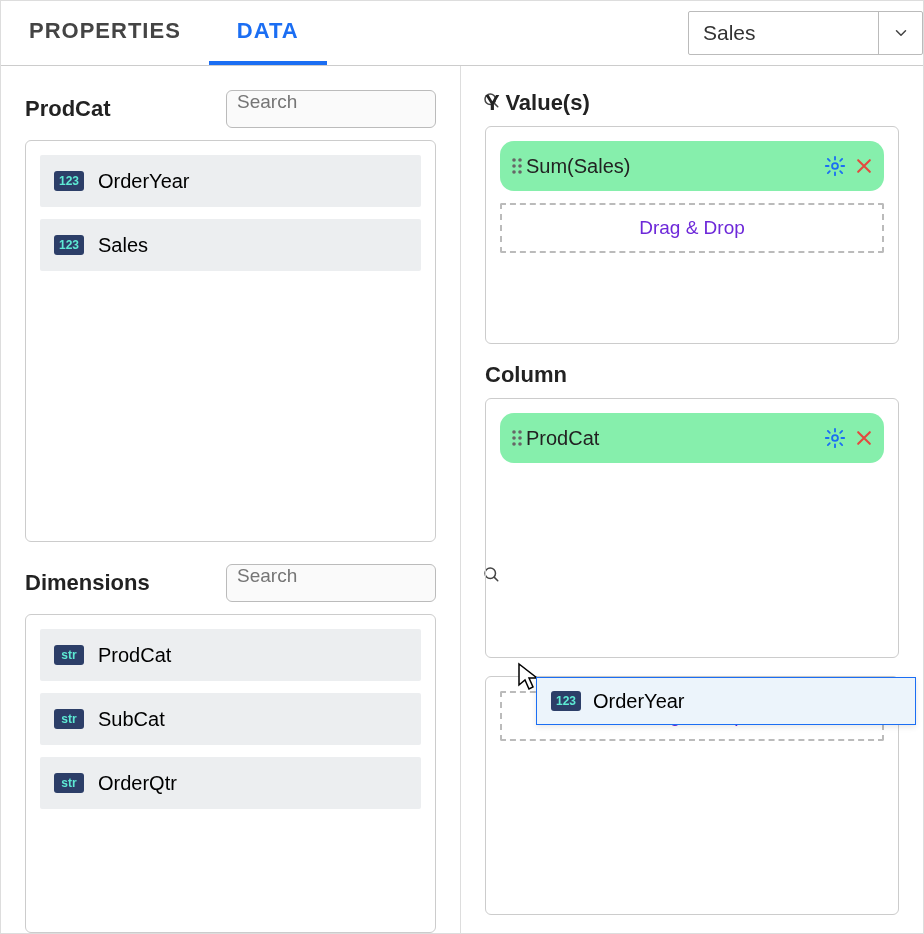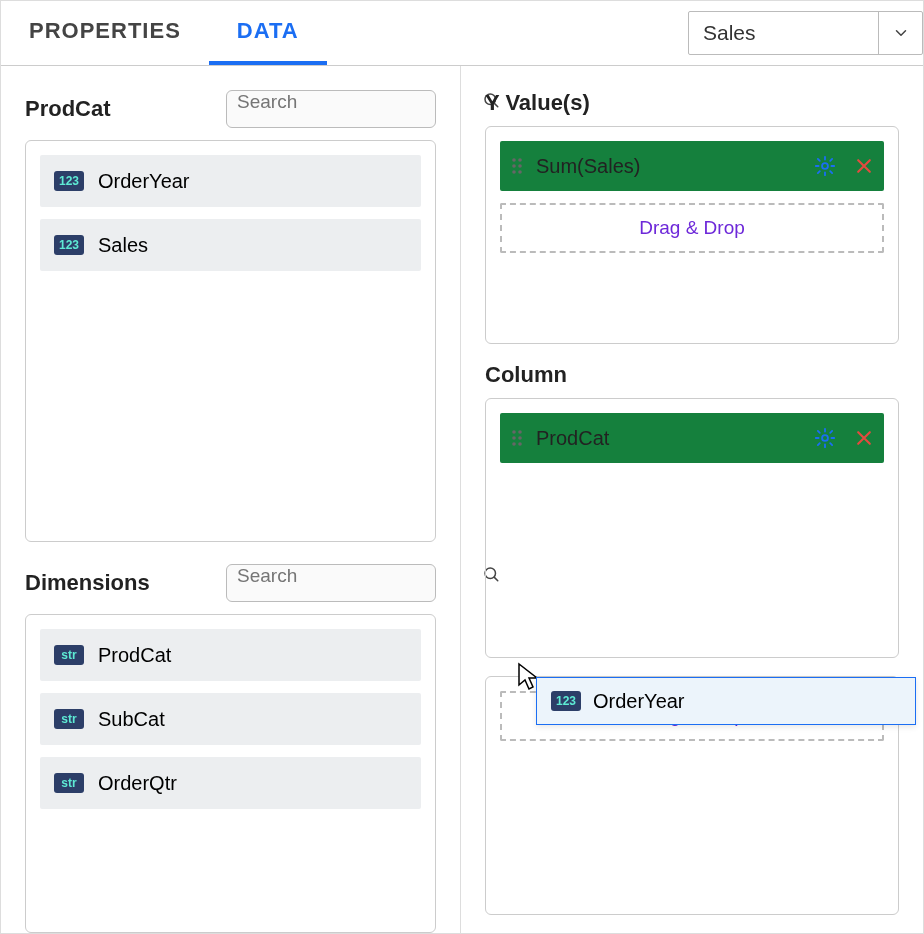--- a/index.html
+++ b/index.html
@@ -26,21 +26,21 @@
   .panel-box.dimensions { flex: 1; min-height: 0; }
   .field-item { height: 52px; background: #eceef0; border-radius: 2px; display: flex; align-items: center; padding: 0 14px; margin-bottom: 12px; cursor: grab; gap: 14px; }
   .field-item:last-child { margin-bottom: 0; }
   .type-badge { width: 30px; height: 20px; background: #2c3e68; color: #5eead4; font-size: 12px; font-weight: 700; border-radius: 3px; display: flex; align-items: center; justify-content: center; }
   .field-name { font-size: 20px; color: #000000; }
   .right .section-title { margin-bottom: 10px; }
   .drop-panel { border: 1px solid #ccc; border-radius: 6px; padding: 14px; margin-bottom: 18px; }
   .drop-panel.yvals { height: 218px; }
   .drop-panel.cols { height: 260px; }
   .drop-panel.rows { flex: 1; position: relative; }
-  .chip { height: 50px; background: #15803d; border-radius: 2px; display: flex; align-items: center; padding: 0 10px 0 10px; gap: 10px; margin-bottom: 12px; }
+  .chip { height: 50px; background: #86efac; border-radius: 14px; display: flex; align-items: center; padding: 0 10px 0 10px; margin-bottom: 12px; }
   .chip .drag-handle { color: #666; cursor: grab; }
   .chip .chip-label { flex: 1; font-size: 20px; color: #222; padding-left: 2px; }
   .chip .chip-gear { color: #1b6ef3; cursor: pointer; }
   .chip .chip-remove { color: #e34a3f; cursor: pointer; margin-left: 8px; }
   .drop-target { height: 50px; border: 2px dashed #bbb; border-radius: 2px; display: flex; align-items: center; justify-content: center; color: #6d28d9; font-size: 19px; }
   .drag-ghost { position: absolute; left: 50px; top: 0px; width: 380px; height: 48px; background: #ecf4fb; border: 1px solid #1b6ef3; display: flex; align-items: center; gap: 12px; padding: 0 14px; box-shadow: 0 2px 6px rgba(0,0,0,0.1); }
   .cursor-arrow { position: absolute; left: 30px; top: -16px; color: #000; }
   svg { display: block; }
 </style>
 </head>

